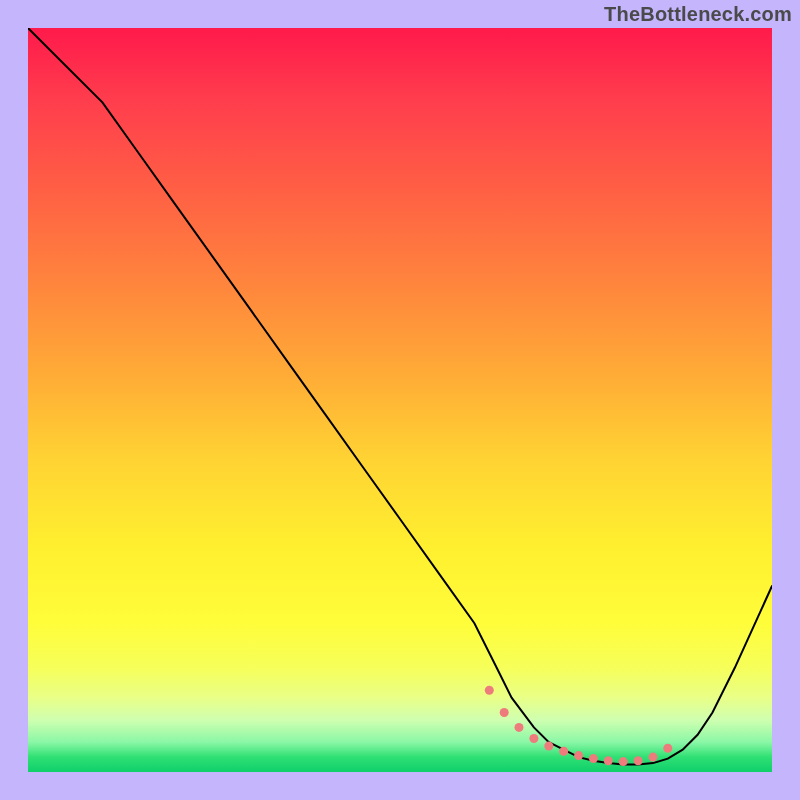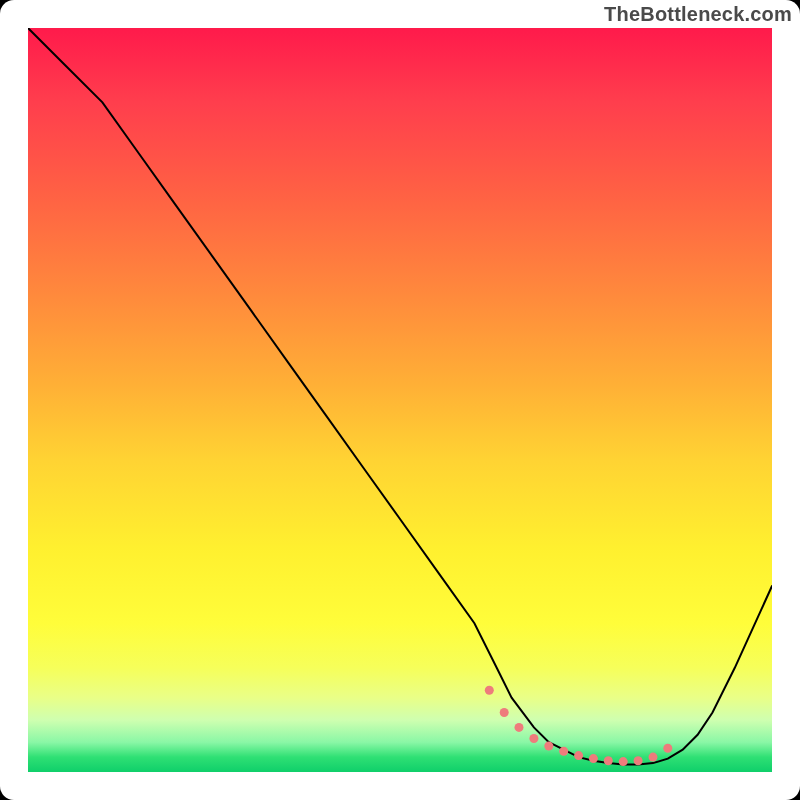--- a/index.html
+++ b/index.html
@@ -8,22 +8,21 @@
     width: 800px;
     height: 800px;
     overflow: hidden;
     font-family: Arial, Helvetica, sans-serif;
     background: #000;
   }
   .frame {
     position: relative;
     width: 800px;
     height: 800px;
-    background: #ffffff;
-    border-radius: 14px;
+    background: #c4b5fd;
   }
   .watermark {
     position: absolute;
     top: 3px;
     right: 8px;
     color: #4a4a4a;
     font-size: 20px;
     font-weight: 600;
     letter-spacing: 0.2px;
     z-index: 10;

